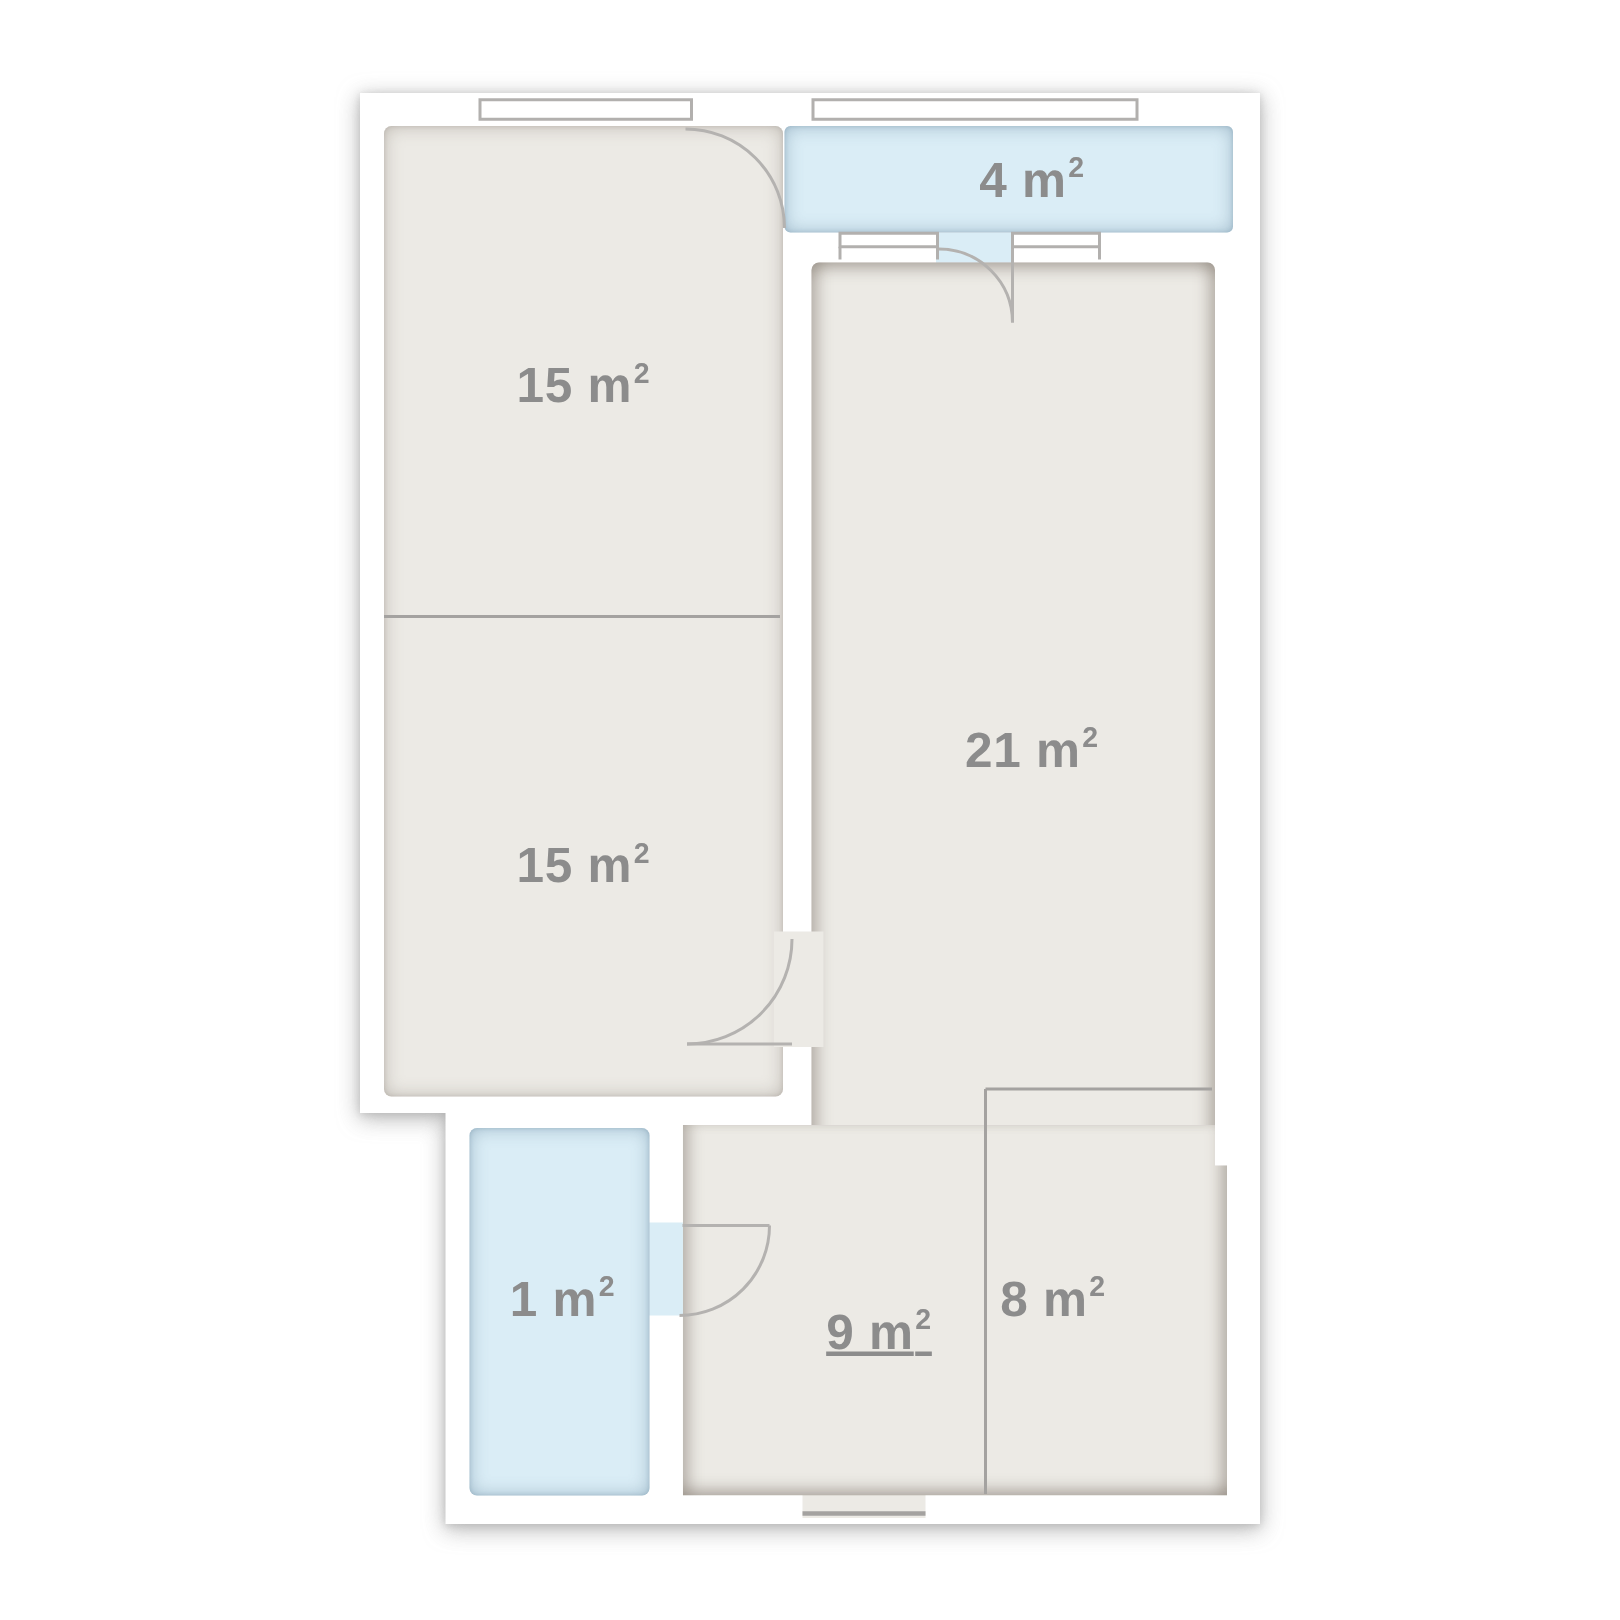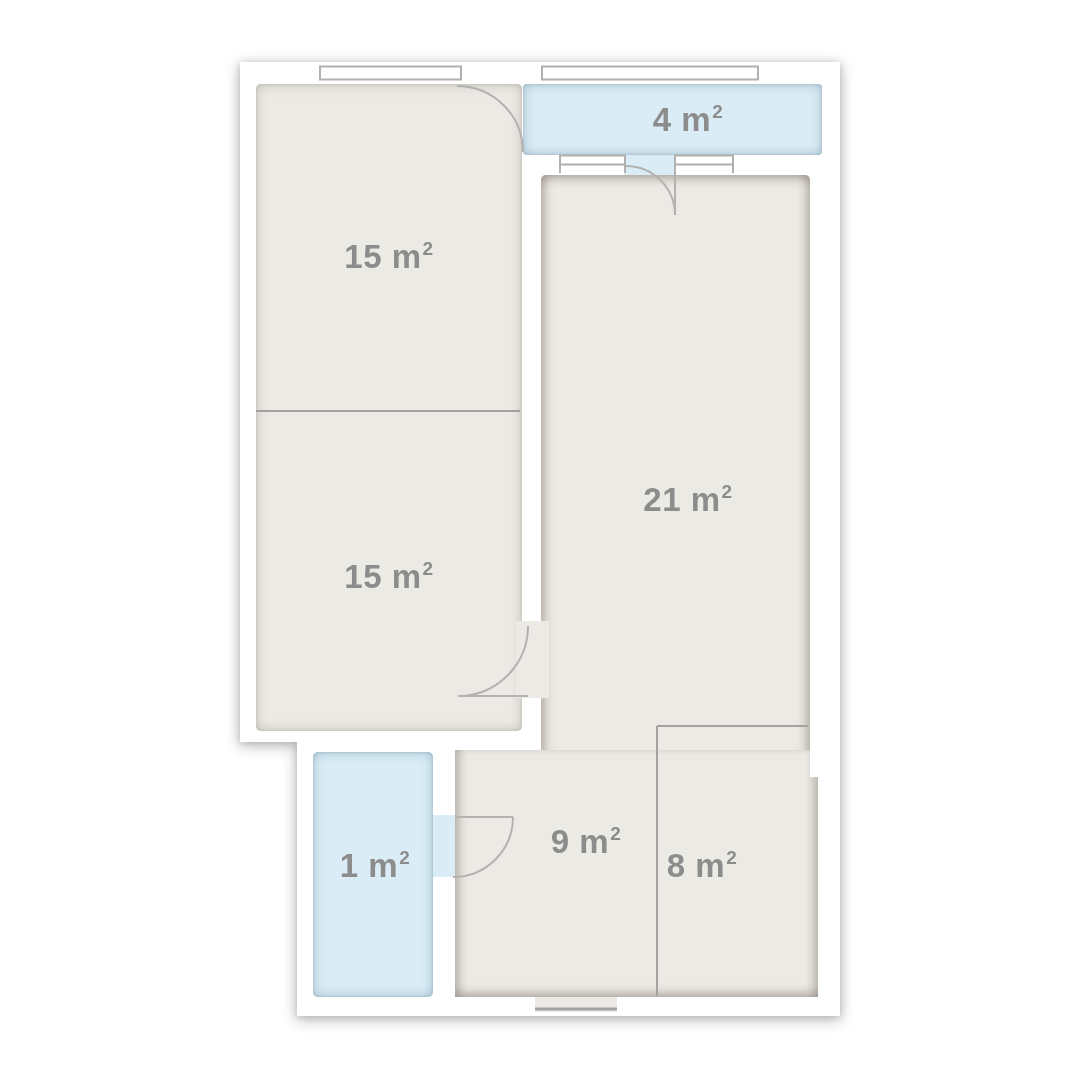--- a/index.html
+++ b/index.html
@@ -89,20 +89,20 @@
   </div>
   <div class="room-label" style="left:688px;top:120px;text-align:center;">
     <span>4 m</span><span class="sup">2</span>
   </div>
   <div class="room-label" style="left:688px;top:500px;">
     <span>21 m</span><span class="sup">2</span>
   </div>
   <div class="room-label" style="left:375px;top:866px;">
     <span>1 m</span><span class="sup">2</span>
   </div>
-  <div class="room-label" style="left:586px;top:842px;">
+  <div class="room-label" style="left:586px;top:888px;text-decoration:underline;">
     <span>9 m</span><span class="sup">2</span>
   </div>
   <div class="room-label" style="left:702px;top:866px;">
     <span>8 m</span><span class="sup">2</span>
   </div>
 
 </div>
 
 </body></html>

